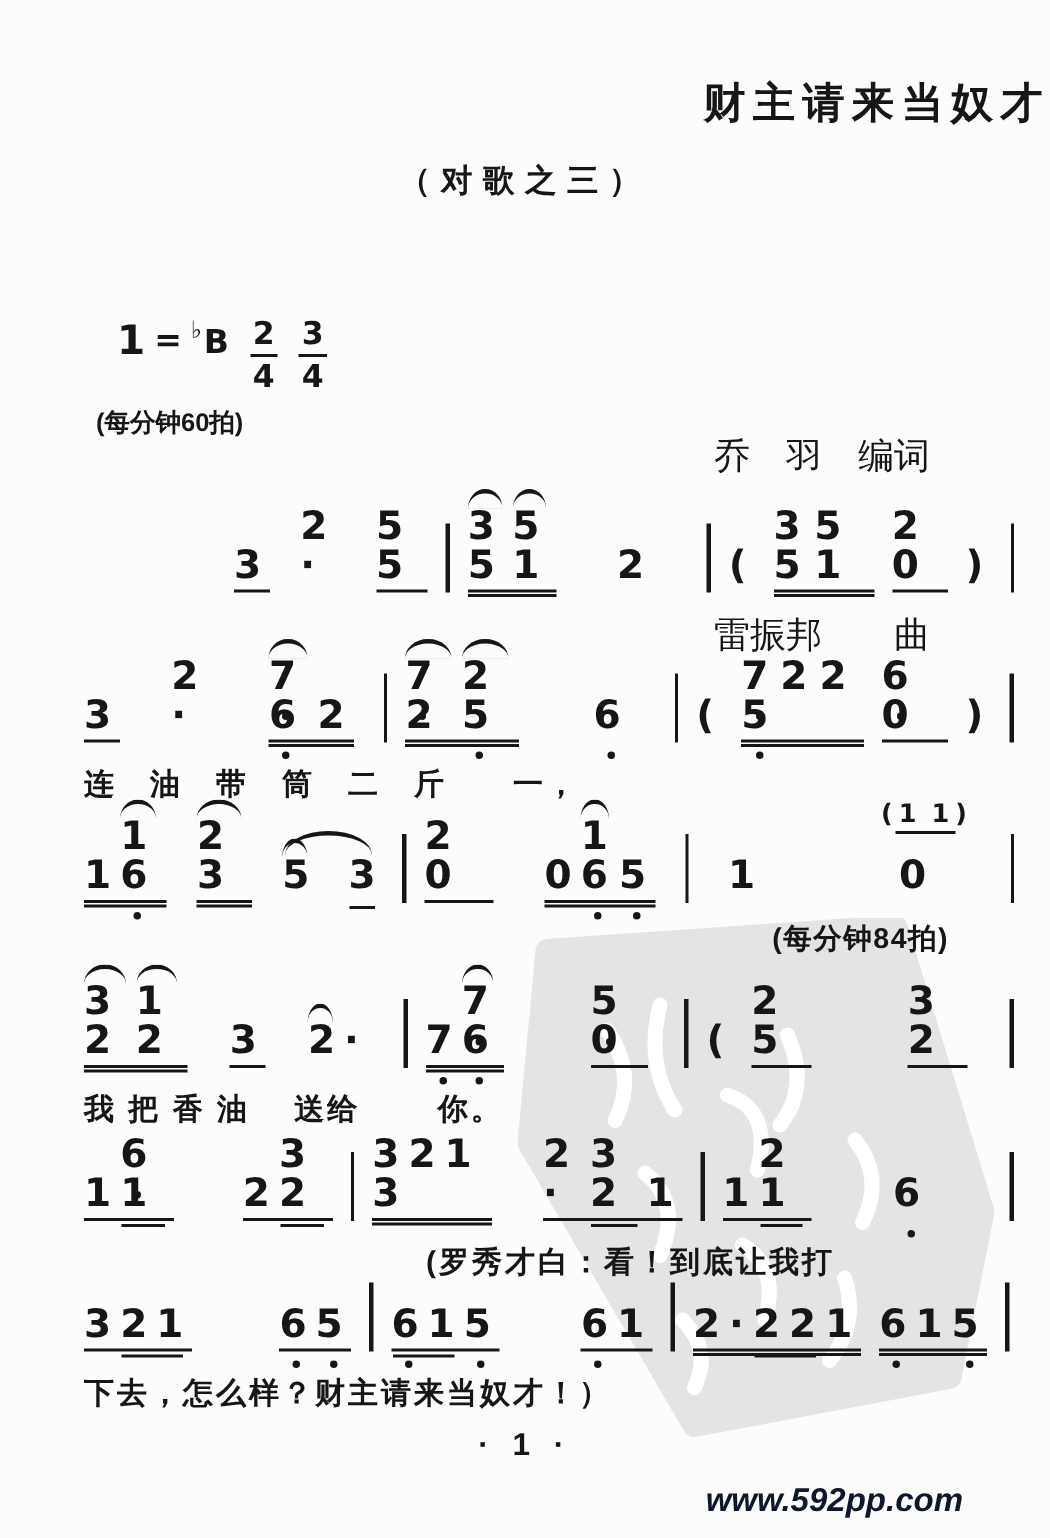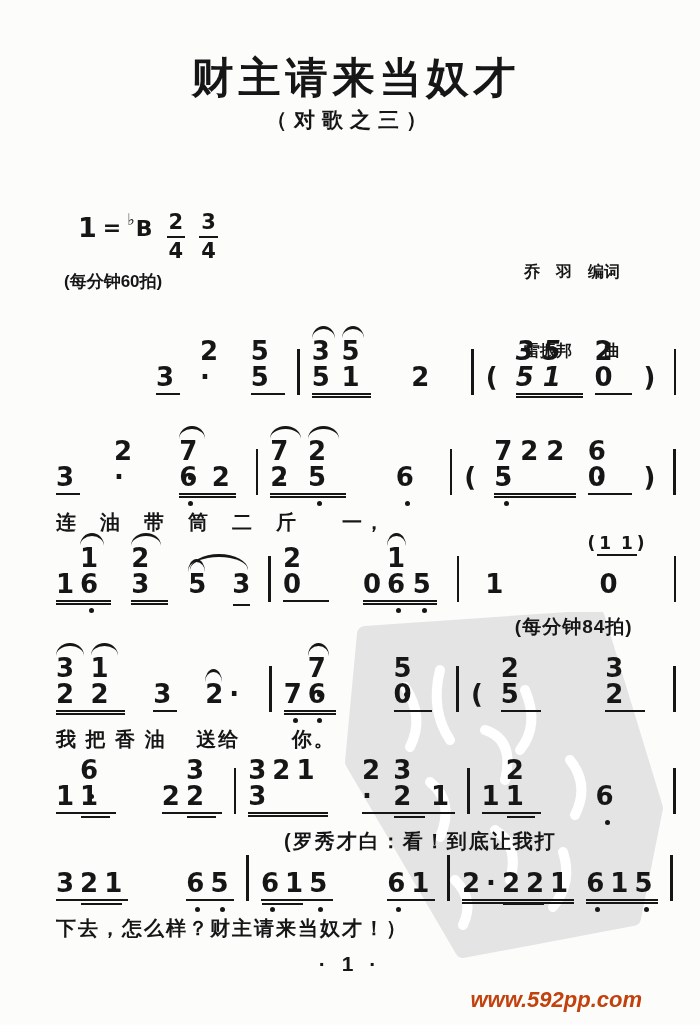--- a/index.html
+++ b/index.html
@@ -1,41 +1,41 @@
 <!DOCTYPE html>
 <html><head>
 <meta charset="utf-8">
 <style>
   html,body { margin:0; padding:0; background:#ffffff; }
   .page { position:relative; width:700px; height:1025px; background:#fcfcfb; overflow:hidden;
           font-family:"Liberation Sans", sans-serif; color:#161616; }
 
   .watermark { position:absolute; left:335px; top:612px; z-index:1; }
 
-  .title { position:absolute; top:50px; left:12px; right:0; text-align:center;
-           font-size:42px; font-weight:bold; letter-spacing:5px; z-index:2; }
+  .title { position:absolute; top:50px; left:12px; right:0; text-align:right;
+           font-size:28px; font-weight:bold; letter-spacing:5px; z-index:2; }
   .subtitle { position:absolute; top:106px; left:0; right:0; text-align:center;
               font-size:21px; font-weight:600; letter-spacing:7px; z-index:2; }
   .performers { position:absolute; top:144px; left:0; right:0; text-align:center;
                 font-size:21px; font-weight:600; letter-spacing:1px; z-index:2; }
 
   .keysig { position:absolute; top:212px; left:78px; display:flex; align-items:flex-start;
             font-family:"DejaVu Sans", sans-serif; font-weight:bold; z-index:2; }
   .keysig .tonic { font-size:27px; }
   .keysig .eq { font-size:22px; margin:3px 6px 0 6px; }
   .keysig .flat { font-size:16px; margin-top:-2px; }
   .keysig .keyletter { font-size:22px; margin:4px 0 0 1px; }
   .frac { display:inline-flex; flex-direction:column; align-items:center; line-height:1;
           font-size:21px; margin-left:14px; }
   .frac .num { border-bottom:2.5px solid #161616; padding:0 2px 3px; }
   .frac .den { padding-top:3px; }
 
   .tempo60 { position:absolute; top:270px; left:64px; font-size:17px; font-weight:600; z-index:2; }
-  .credits { position:absolute; top:206px; right:80px; text-align:center; font-size:16px;
-             font-weight:700; line-height:1.65; z-index:2; white-space:pre; }
+  .credits { position:absolute; top:206px; right:80px; text-align:center; font-size:24px;
+             font-weight:400; line-height:1.65; z-index:2; white-space:pre; }
 
   .score { position:absolute; left:56px; top:0; width:620px; z-index:2; }
   .mline { position:absolute; left:0; width:100%; }
   .nrow { display:flex; align-items:flex-end; column-gap:12px;
           font-family:"DejaVu Sans", sans-serif; font-weight:bold; font-size:26px; line-height:1; }
   .cell { position:relative; display:inline-flex; align-items:flex-end;
           letter-spacing:6px; padding-bottom:3px; border-bottom:2.5px solid transparent; }
   .cell.u1, .cell.u2 { border-bottom-color:#161616; }
   .cell.u2::after { content:""; position:absolute; left:0; right:0; bottom:-5px; height:2.5px; background:#161616; }
   .bar { width:2.5px; height:46px; background:#161616; flex:0 0 auto; }
@@ -56,21 +56,21 @@
   .anote { position:absolute; top:-36px; left:-12px; font-size:17px; font-weight:bold;
            letter-spacing:2px; white-space:nowrap; display:flex; align-items:flex-start; }
   .anote .nt { border-bottom:2px solid #161616; padding:0 2px 2px; }
 
   .lyr { font-size:20px; font-weight:600; margin-top:14px; letter-spacing:2px;
          white-space:pre; font-family:"Liberation Sans", sans-serif; }
 
   .pageno { position:absolute; top:952px; left:0; right:0; text-align:center;
             font-size:21px; font-weight:bold; letter-spacing:5px; z-index:2; }
   .site { position:absolute; top:987px; right:58px; font-size:22px; font-weight:bold;
-          font-style:italic; color:#c2410c; z-index:2; }
+          font-style:italic; color:#0f172a; z-index:2; }
 </style>
 </head>
 <body>
 
 <div class="page">
 
   <svg class="watermark" width="345" height="350" viewBox="0 0 345 350">
     <path d="M30 22 L262 6 L320 196 L298 306 L128 338 L18 150 Z" fill="#e4e4e4" stroke="#e4e4e4" stroke-width="16" stroke-linejoin="round"></path>
     <g stroke="#ffffff" stroke-width="10" fill="none" stroke-linecap="round">
       <path d="M70 75 q20 30 5 60"></path>
@@ -127,21 +127,21 @@
             <span class="part pslur"><span class="ch">3</span><span class="ch">5</span></span>
             <span class="part pslur"><span class="ch">5</span><span class="ch">1</span></span>
           </div>
           <div class="cell" style="margin-left: 28px;">
             <span class="part"><span class="ch">2</span></span>
           </div>
           <div class="bar" style="margin-left: 24px;"></div>
           <div class="cell">
             <span class="part"><span class="ch">(</span></span>
           </div>
-          <div class="cell u2" style="letter-spacing: 9px; font-style: italic;">
+          <div class="cell u2" style="letter-spacing: 9px;">
             <span class="part"><span class="ch">3</span><span class="ch">5</span><span class="ch">5</span><span class="ch">1</span></span>
           </div>
           <div class="cell u1" style="letter-spacing: 12px;">
             <span class="part"><span class="ch">2</span><span class="ch">0</span></span>
           </div>
           <div class="cell">
             <span class="part"><span class="ch">)</span></span>
           </div>
           <div class="bar"></div>
         </div>

